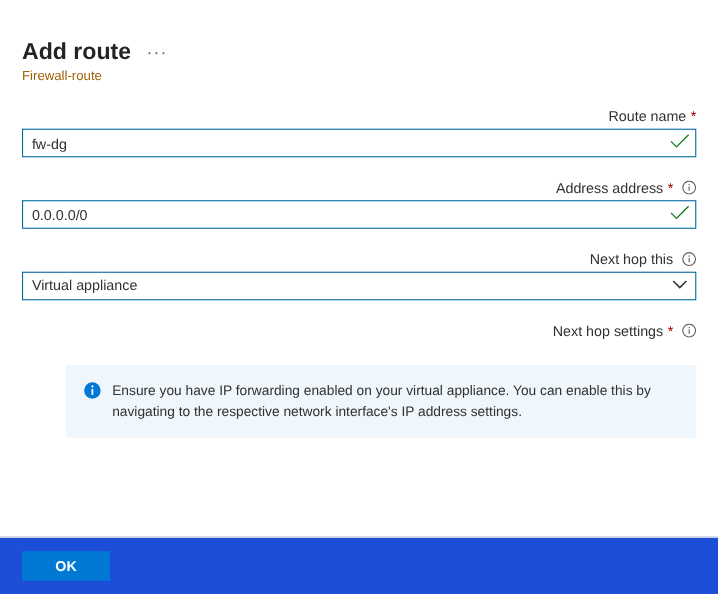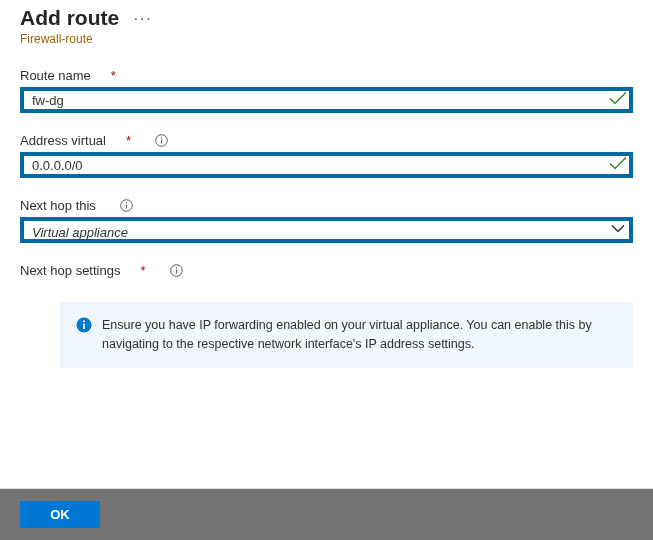--- a/index.html
+++ b/index.html
@@ -6,21 +6,21 @@
     body {
       font-family: "Segoe UI", Arial, sans-serif;
       font-size: 13px;
       color: #323130;
       background: #ffffff;
       width: 653px;
       height: 540px;
       position: relative;
     }
     .blade {
-      padding: 6px 20px 0 20px;
+      padding: 36px 20px 0 20px;
     }
     .header {
       display: flex;
       align-items: center;
       gap: 10px;
     }
     .title {
       font-size: 21px;
       font-weight: 600;
       color: #242424;
@@ -41,21 +41,22 @@
     }
     .field {
       margin-bottom: 20px;
     }
     .field-label {
       font-size: 13px;
       color: #323130;
       margin-bottom: 4px;
       display: flex;
       align-items: center;
-      gap: 18px;
+      gap: 2px;
+      justify-content: flex-end;
     }
     .required {
       color: #a80000;
       margin-left: 2px;
     }
     .info-icon {
       display: inline-flex;
       align-items: center;
       justify-content: center;
       margin-left: 6px;
@@ -63,21 +64,21 @@
       height: 13px;
       cursor: pointer;
     }
     .info-icon svg { display: block; }
     .input-wrap {
       position: relative;
     }
     .text-input, .select-input {
       width: 100%;
       height: 26px;
-      border: 4px solid #0369a1;
+      border: 1px solid #0369a1;
       padding: 3px 30px 3px 8px;
       font-size: 13px;
       font-family: inherit;
       color: #323130;
       background: #fff;
       outline: none;
     }
     .valid-check {
       position: absolute;
       right: 6px;
@@ -110,21 +111,21 @@
       color: #323130;
       line-height: 1.5;
     }
     .footer {
       position: absolute;
       bottom: 0;
       left: 0;
       right: 0;
       border-top: 1px solid #e1dfdd;
       padding: 12px 20px;
-      background: #737373;
+      background: #1d4ed8;
     }
     .ok-btn {
       background: #0078d4;
       color: #fff;
       border: none;
       font-size: 13px;
       font-weight: 600;
       padding: 6px 0;
       width: 80px;
       cursor: pointer;
@@ -151,21 +152,21 @@
       <span class="valid-check">
         <svg width="18" height="14" viewBox="0 0 18 14">
             <path d="M1 7 L6 12 L17 1" stroke="#107c10" stroke-width="1.2" fill="none"></path>
           </svg>
       </span>
     </div>
   </div>
 
   <div class="field">
     <div class="field-label">
-      <span>Address virtual</span>
+      <span>Address address</span>
       <span class="required">*</span>
       <span class="info-icon">
         <svg width="13" height="13" viewBox="0 0 13 13">
             <circle cx="6.5" cy="6.5" r="5.8" stroke="#605e5c" stroke-width="1" fill="none"></circle>
             <rect x="6" y="5.5" width="1" height="4" fill="#605e5c"></rect>
             <rect x="6" y="3.2" width="1" height="1.2" fill="#605e5c"></rect>
           </svg>
       </span>
     </div>
     <div class="input-wrap">
@@ -183,21 +184,21 @@
       <span>Next hop this</span>
       <span class="info-icon">
         <svg width="13" height="13" viewBox="0 0 13 13">
             <circle cx="6.5" cy="6.5" r="5.8" stroke="#605e5c" stroke-width="1" fill="none"></circle>
             <rect x="6" y="5.5" width="1" height="4" fill="#605e5c"></rect>
             <rect x="6" y="3.2" width="1" height="1.2" fill="#605e5c"></rect>
           </svg>
       </span>
     </div>
     <div class="input-wrap">
-      <div class="text-input" style="line-height:18px; cursor:pointer;font-style:italic;">
+      <div class="text-input" style="line-height:18px; cursor:pointer;">
         <span>Virtual appliance</span>
       </div>
       <span class="chevron">
         <svg width="14" height="10" viewBox="0 0 14 10">
             <path d="M1 1 L7 7 L13 1" stroke="#323130" stroke-width="1.4" fill="none"></path>
           </svg>
       </span>
     </div>
   </div>
 

